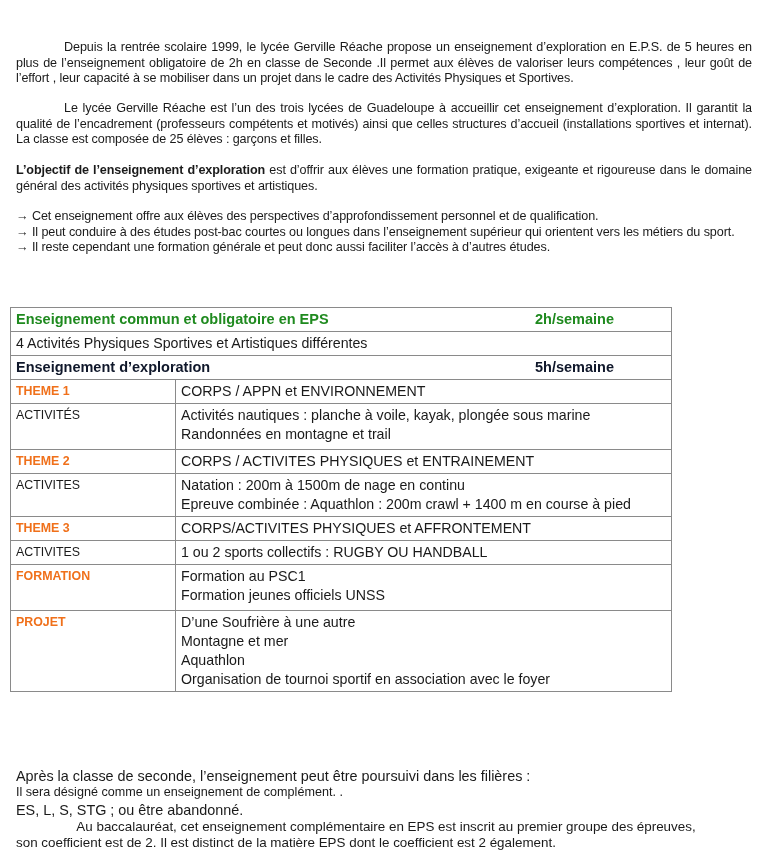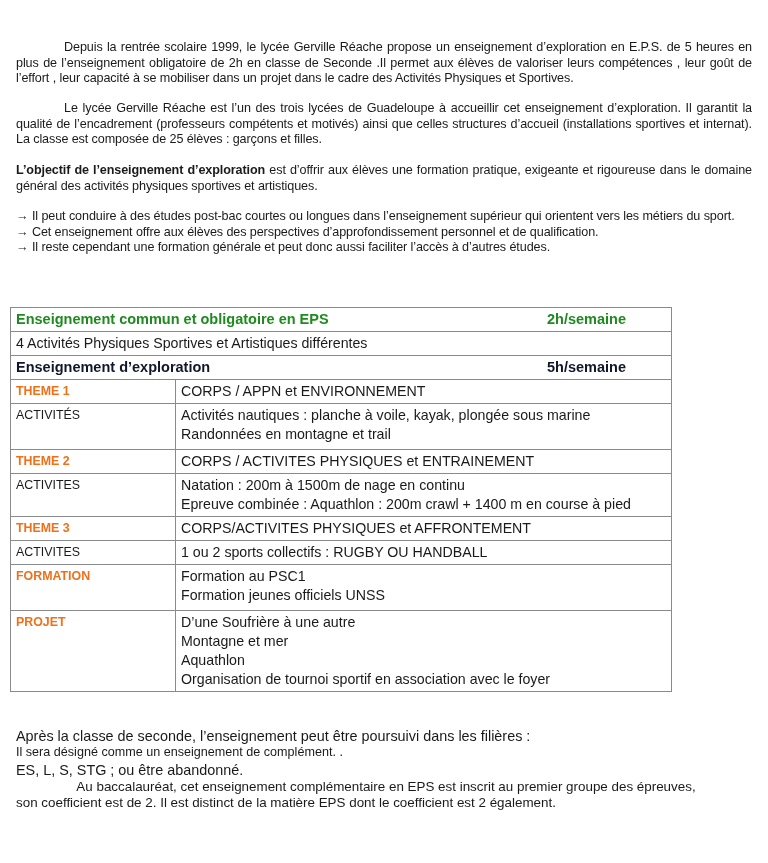--- a/index.html
+++ b/index.html
@@ -13,35 +13,35 @@
     .line { display: block; }
     table.eps { position: absolute; left: 10px; top: 307px; width: 662px; border-collapse: collapse;
       font-size: 14.2px; }
     table.eps td { border: 1px solid #8a8a8a; padding: 2px 5px; vertical-align: top; line-height: 19px; }
     td.full { padding: 3px 5px; }
     .green { color: #1f8a1f; font-weight: bold; font-size: 14.5px; }
     .blue { color: #0f172a; font-weight: bold; font-size: 14.5px; }
     .orange { color: #f0701a; font-weight: bold; font-size: 12.4px; padding-top: 3px; }
     .lab { font-size: 12.4px; color: #1a1a1a; }
     .split { display: flex; justify-content: space-between; }
-    .split .right { margin-right: 40px; }
+    .split .right { margin-right: 52px; }
     td.left { width: 154px; }
     .bottom { position: absolute; left: 16px; width: 740px; }
     .big { font-size: 14.4px; line-height: 18px; }
     .small { font-size: 12.6px; line-height: 15.5px; }
   </style>
 </head>
 <body>
 
 <div class="p indent" style="top:40px;">Depuis la rentrée scolaire 1999, le lycée Gerville Réache propose un enseignement d’exploration en E.P.S. de 5 heures en plus de l’enseignement obligatoire de 2h en classe de Seconde .Il permet aux élèves de valoriser leurs compétences , leur goût de l’effort , leur capacité à se mobiliser dans un projet dans le cadre des Activités Physiques et Sportives.</div>
 <div class="p indent" style="top:101px;">Le lycée Gerville Réache est l’un des trois lycées de Guadeloupe à accueillir cet enseignement d’exploration. Il garantit la qualité de l’encadrement (professeurs compétents et motivés) ainsi que celles structures d’accueil (installations sportives et internat). La classe est composée de 25 élèves : garçons et filles.</div>
 <div class="p" style="top:163px;"><span class="bold">L’objectif de l’enseignement d’exploration</span><span> est d’offrir  aux élèves une formation pratique, exigeante et rigoureuse dans le domaine général des activités physiques sportives et artistiques.</span></div>
 <div class="p nojust" style="top:209px;">
+  <span class="line">→ Cet enseignement offre aux élèves des perspectives d’approfondissement personnel et de qualification.</span>
   <span class="line">→ Il peut conduire à des études post-bac courtes ou longues dans l’enseignement supérieur qui orientent vers les métiers du sport.</span>
-  <span class="line">→ Cet enseignement offre aux élèves des perspectives d’approfondissement personnel et de qualification.</span>
   <span class="line">→ Il reste cependant une formation générale et peut donc aussi faciliter l’accès à d’autres études.</span>
 </div>
 
 <table class="eps">
   <tbody>
       <tr>
     <td colspan="2" class="full">
           <div class="split">
             <span class="green">Enseignement commun et obligatoire en EPS</span>
             <span class="green right">2h/semaine</span>
@@ -109,19 +109,19 @@
     <td>
           <span class="line">D’une Soufrière à une autre</span>
           <span class="line">Montagne et mer</span>
           <span class="line">Aquathlon</span>
           <span class="line">Organisation de tournoi sportif en association avec le foyer</span>
         </td>
   </tr>
 </tbody>
   </table>
 
-<div class="bottom" style="top:727px;">
+<div class="bottom" style="top:767px;">
   <span class="line big">Après la classe de seconde, l’enseignement peut être poursuivi dans les filières :</span>
   <span class="line small">Il sera désigné comme un enseignement  de complément. .</span>
   <span class="line big">ES, L, S, STG ; ou être abandonné.</span>
   <span class="line small" style="font-size:13.4px;line-height:16.5px;text-align:center;">Au baccalauréat, cet enseignement complémentaire en EPS est inscrit au premier groupe des épreuves,</span>
   <span class="line small" style="font-size:13.4px;line-height:16.5px;">son coefficient est de 2. Il est distinct de la matière EPS dont le coefficient est 2 également.</span>
 </div>
 
 </body></html>

